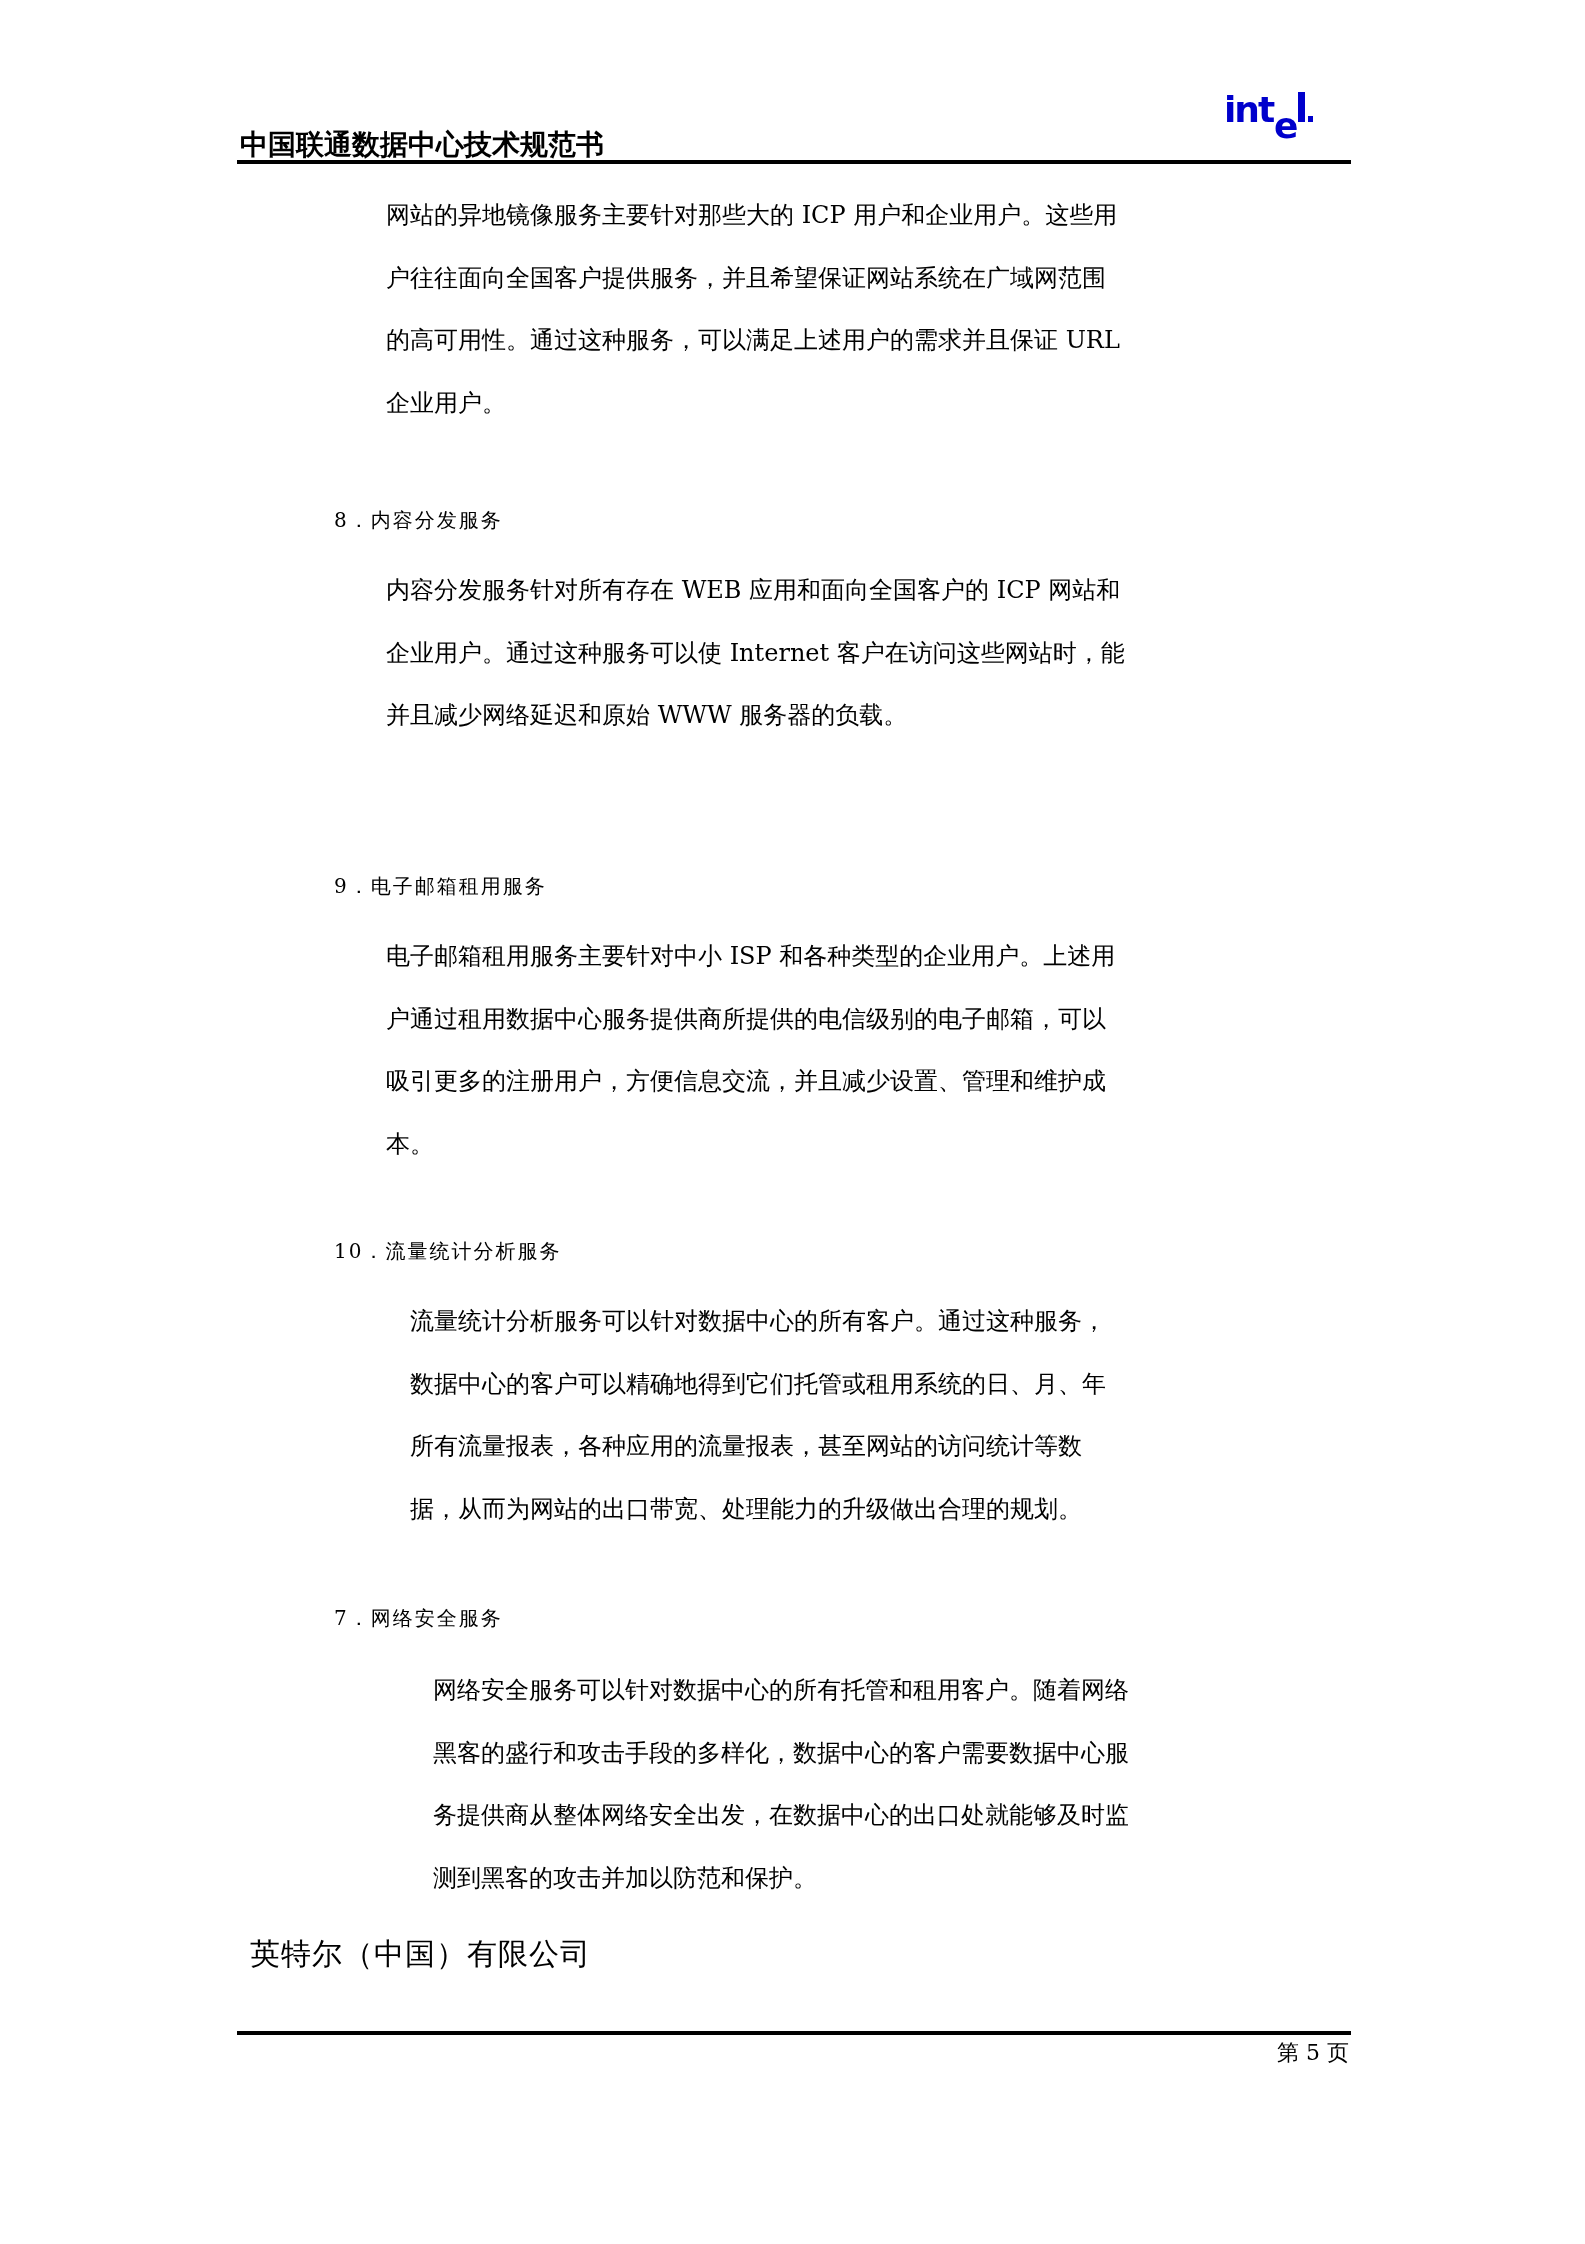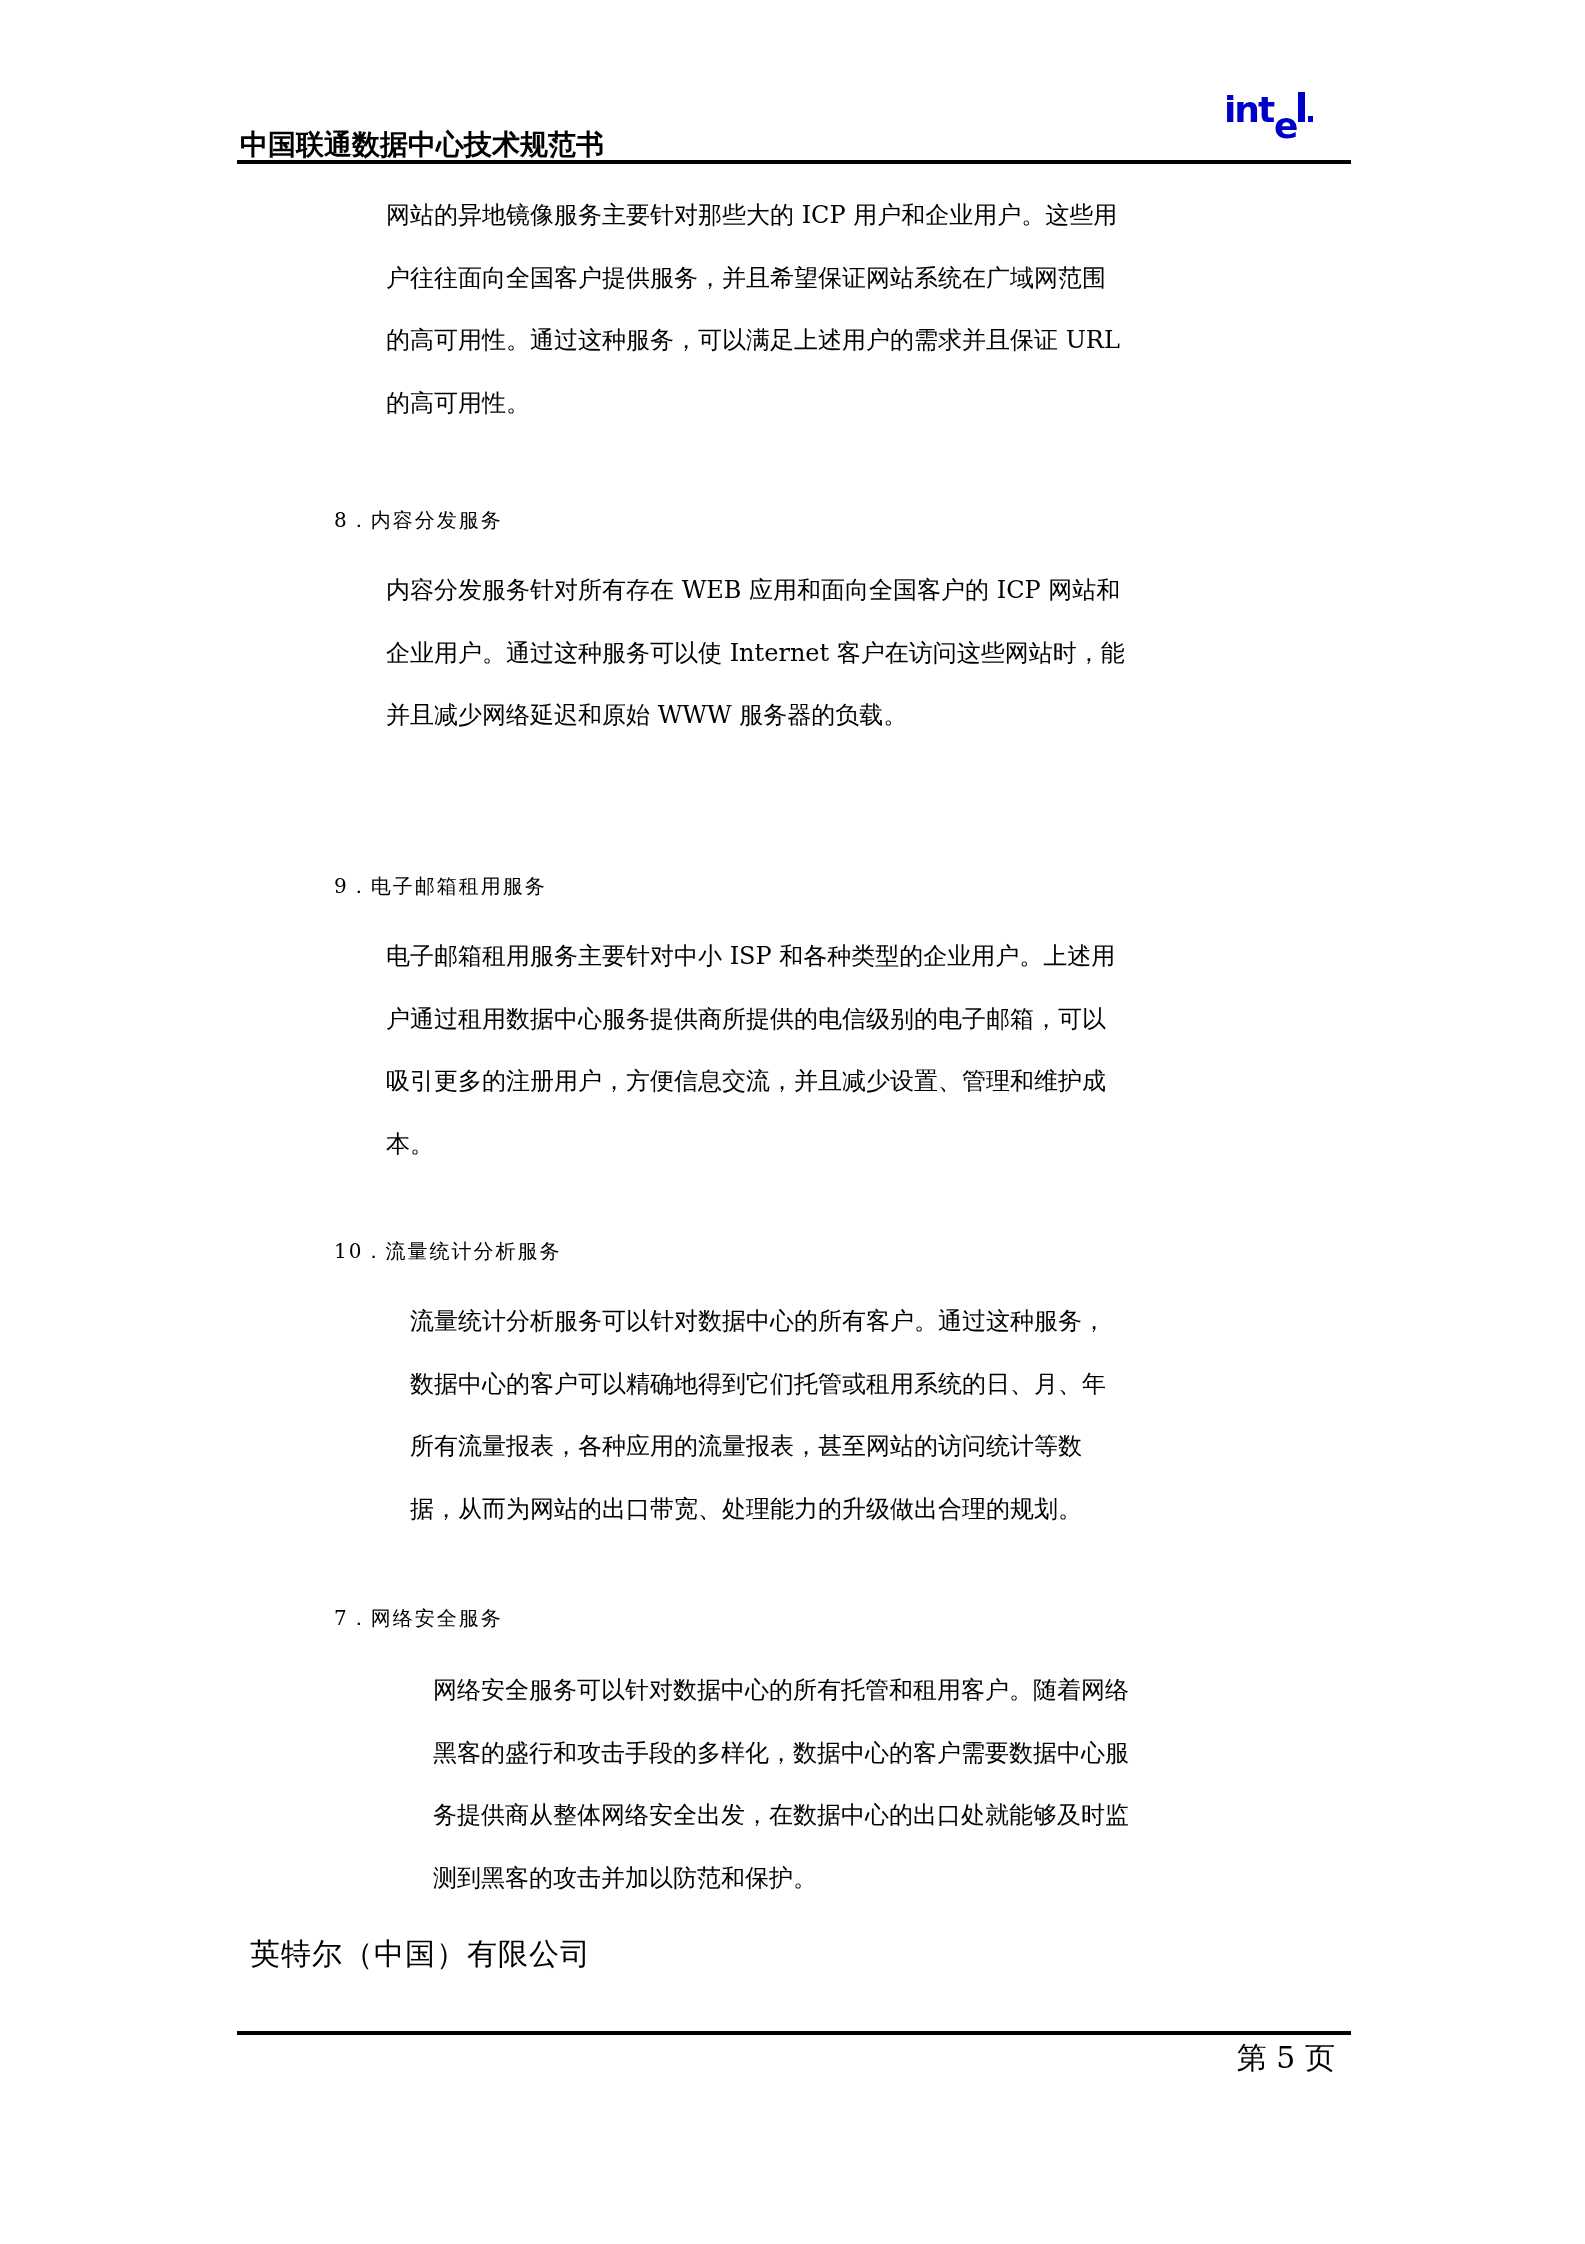--- a/index.html
+++ b/index.html
@@ -8,41 +8,41 @@
   .header-title { position:absolute; left:240px; top:126px; font-family:"DejaVu Sans","Liberation Sans",sans-serif;
          font-weight:bold; font-size:28px; letter-spacing:0px; }
   .logo { position:absolute; left:1222px; top:88px; width:100px; height:56px; }
   .rule { position:absolute; left:237px; width:1114px; background:#000; }
   .rule.top { top:160px; height:4px; }
   .rule.bottom { top:2031px; height:4px; }
   .section-heading { position:absolute; font-size:20px; letter-spacing:2px; white-space:nowrap; }
   .para { position:absolute; font-size:24px; line-height:62.5px; white-space:nowrap; }
   .para div { height:62.5px; }
   .footer-left { position:absolute; left:250px; top:1934px; font-size:30px; letter-spacing:1px; }
-  .footer-right { position:absolute; right:250px; top:2038px; font-size:30px;margin-left:12px; }
+  .footer-right { position:absolute; right:236px; top:2038px; font-size:22px;margin-left:12px; }
 </style>
 </head>
 <body>
 
 <div>
   <div class="header-title">中国联通数据中心技术规范书</div>
   <svg class="logo" viewBox="0 0 100 56">
     <text x="2" y="34" font-family="DejaVu Sans, sans-serif" font-weight="bold" font-size="36" fill="#0000cc" letter-spacing="-2">int</text>
     <text x="52" y="50" font-family="DejaVu Sans, sans-serif" font-weight="bold" font-size="36" fill="#0000cc">e</text>
     <rect x="76" y="4" width="7" height="30" fill="#0000cc"></rect>
     <rect x="86" y="28" width="5" height="6" fill="#0000cc"></rect>
   </svg>
   <div class="rule top"></div>
 </div>
 
 <div class="para" style="left:386px; top:184px;">
   <div>网站的异地镜像服务主要针对那些大的 ICP 用户和企业用户。这些用</div>
   <div>户往往面向全国客户提供服务，并且希望保证网站系统在广域网范围</div>
   <div>的高可用性。通过这种服务，可以满足上述用户的需求并且保证 URL</div>
-  <div>的高可用性。</div>
+  <div>企业用户。</div>
 </div>
 
 <div class="section-heading" style="left:334px; top:507px;">
   <span>8．</span><span>内容分发服务</span>
 </div>
 <div class="para" style="left:386px; top:559px;">
   <div>内容分发服务针对所有存在 WEB 应用和面向全国客户的 ICP 网站和</div>
   <div>企业用户。通过这种服务可以使 Internet 客户在访问这些网站时，能</div>
   <div>并且减少网络延迟和原始 WWW 服务器的负载。</div>
 </div>

